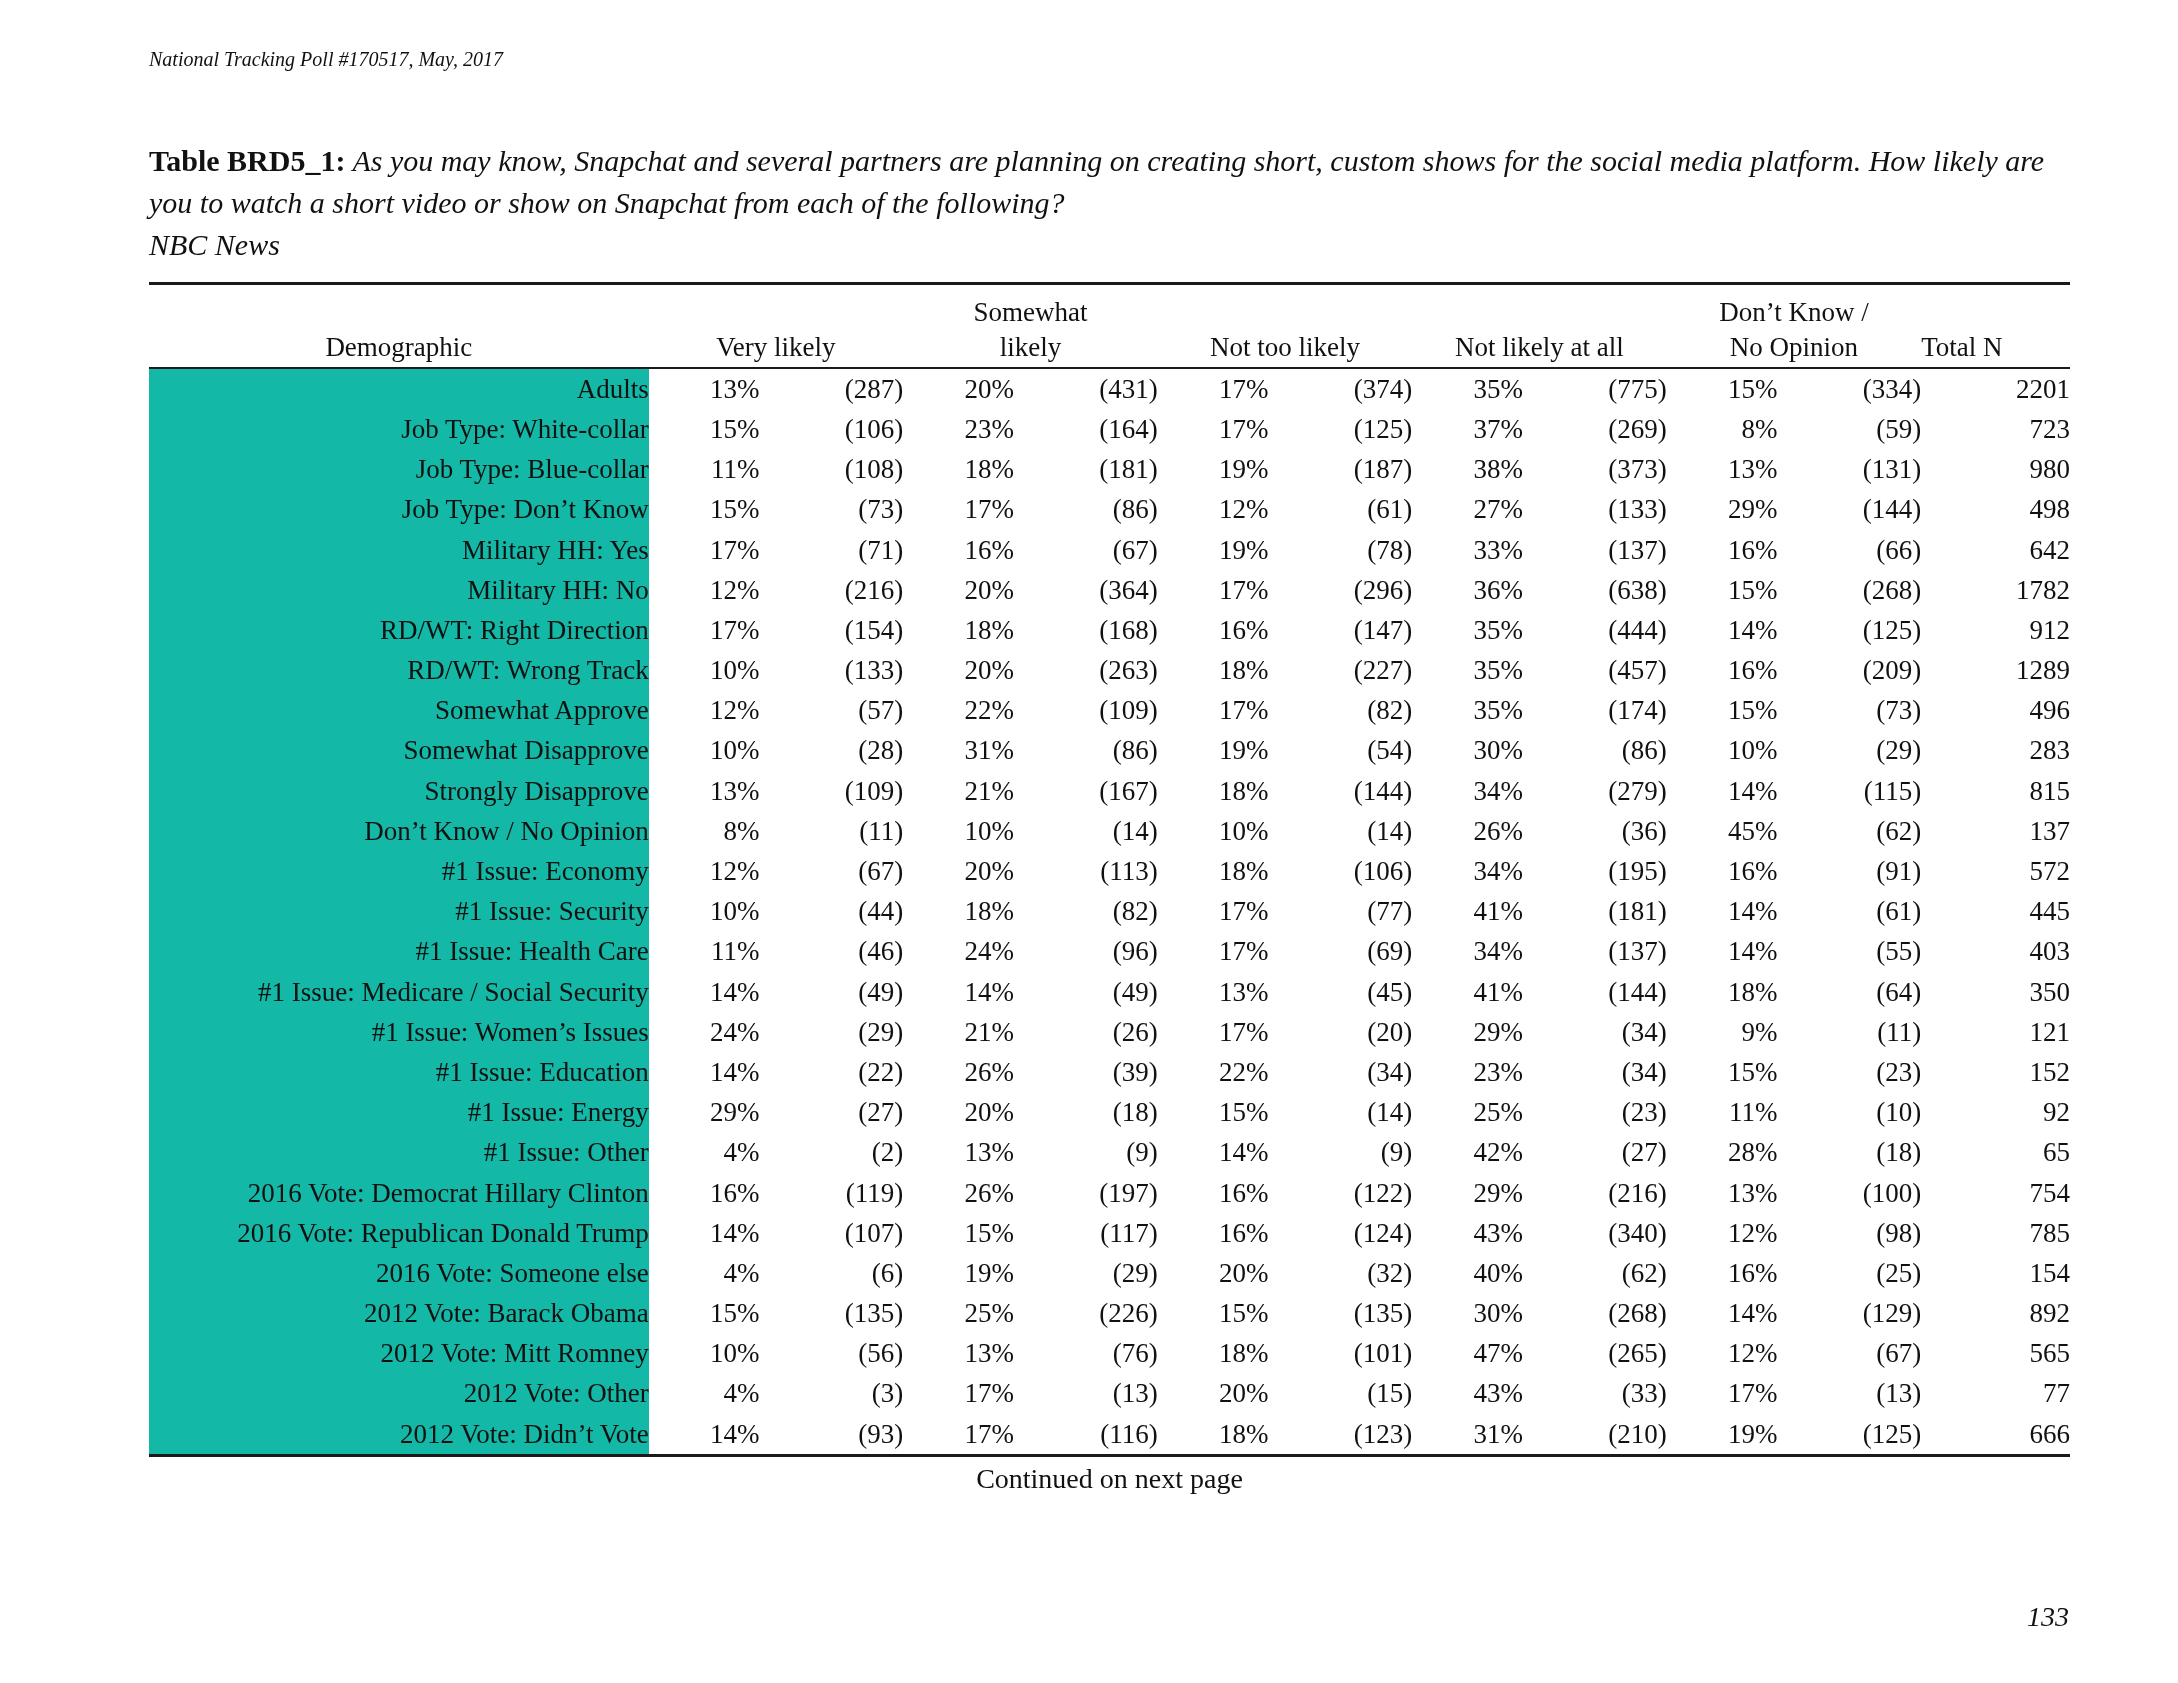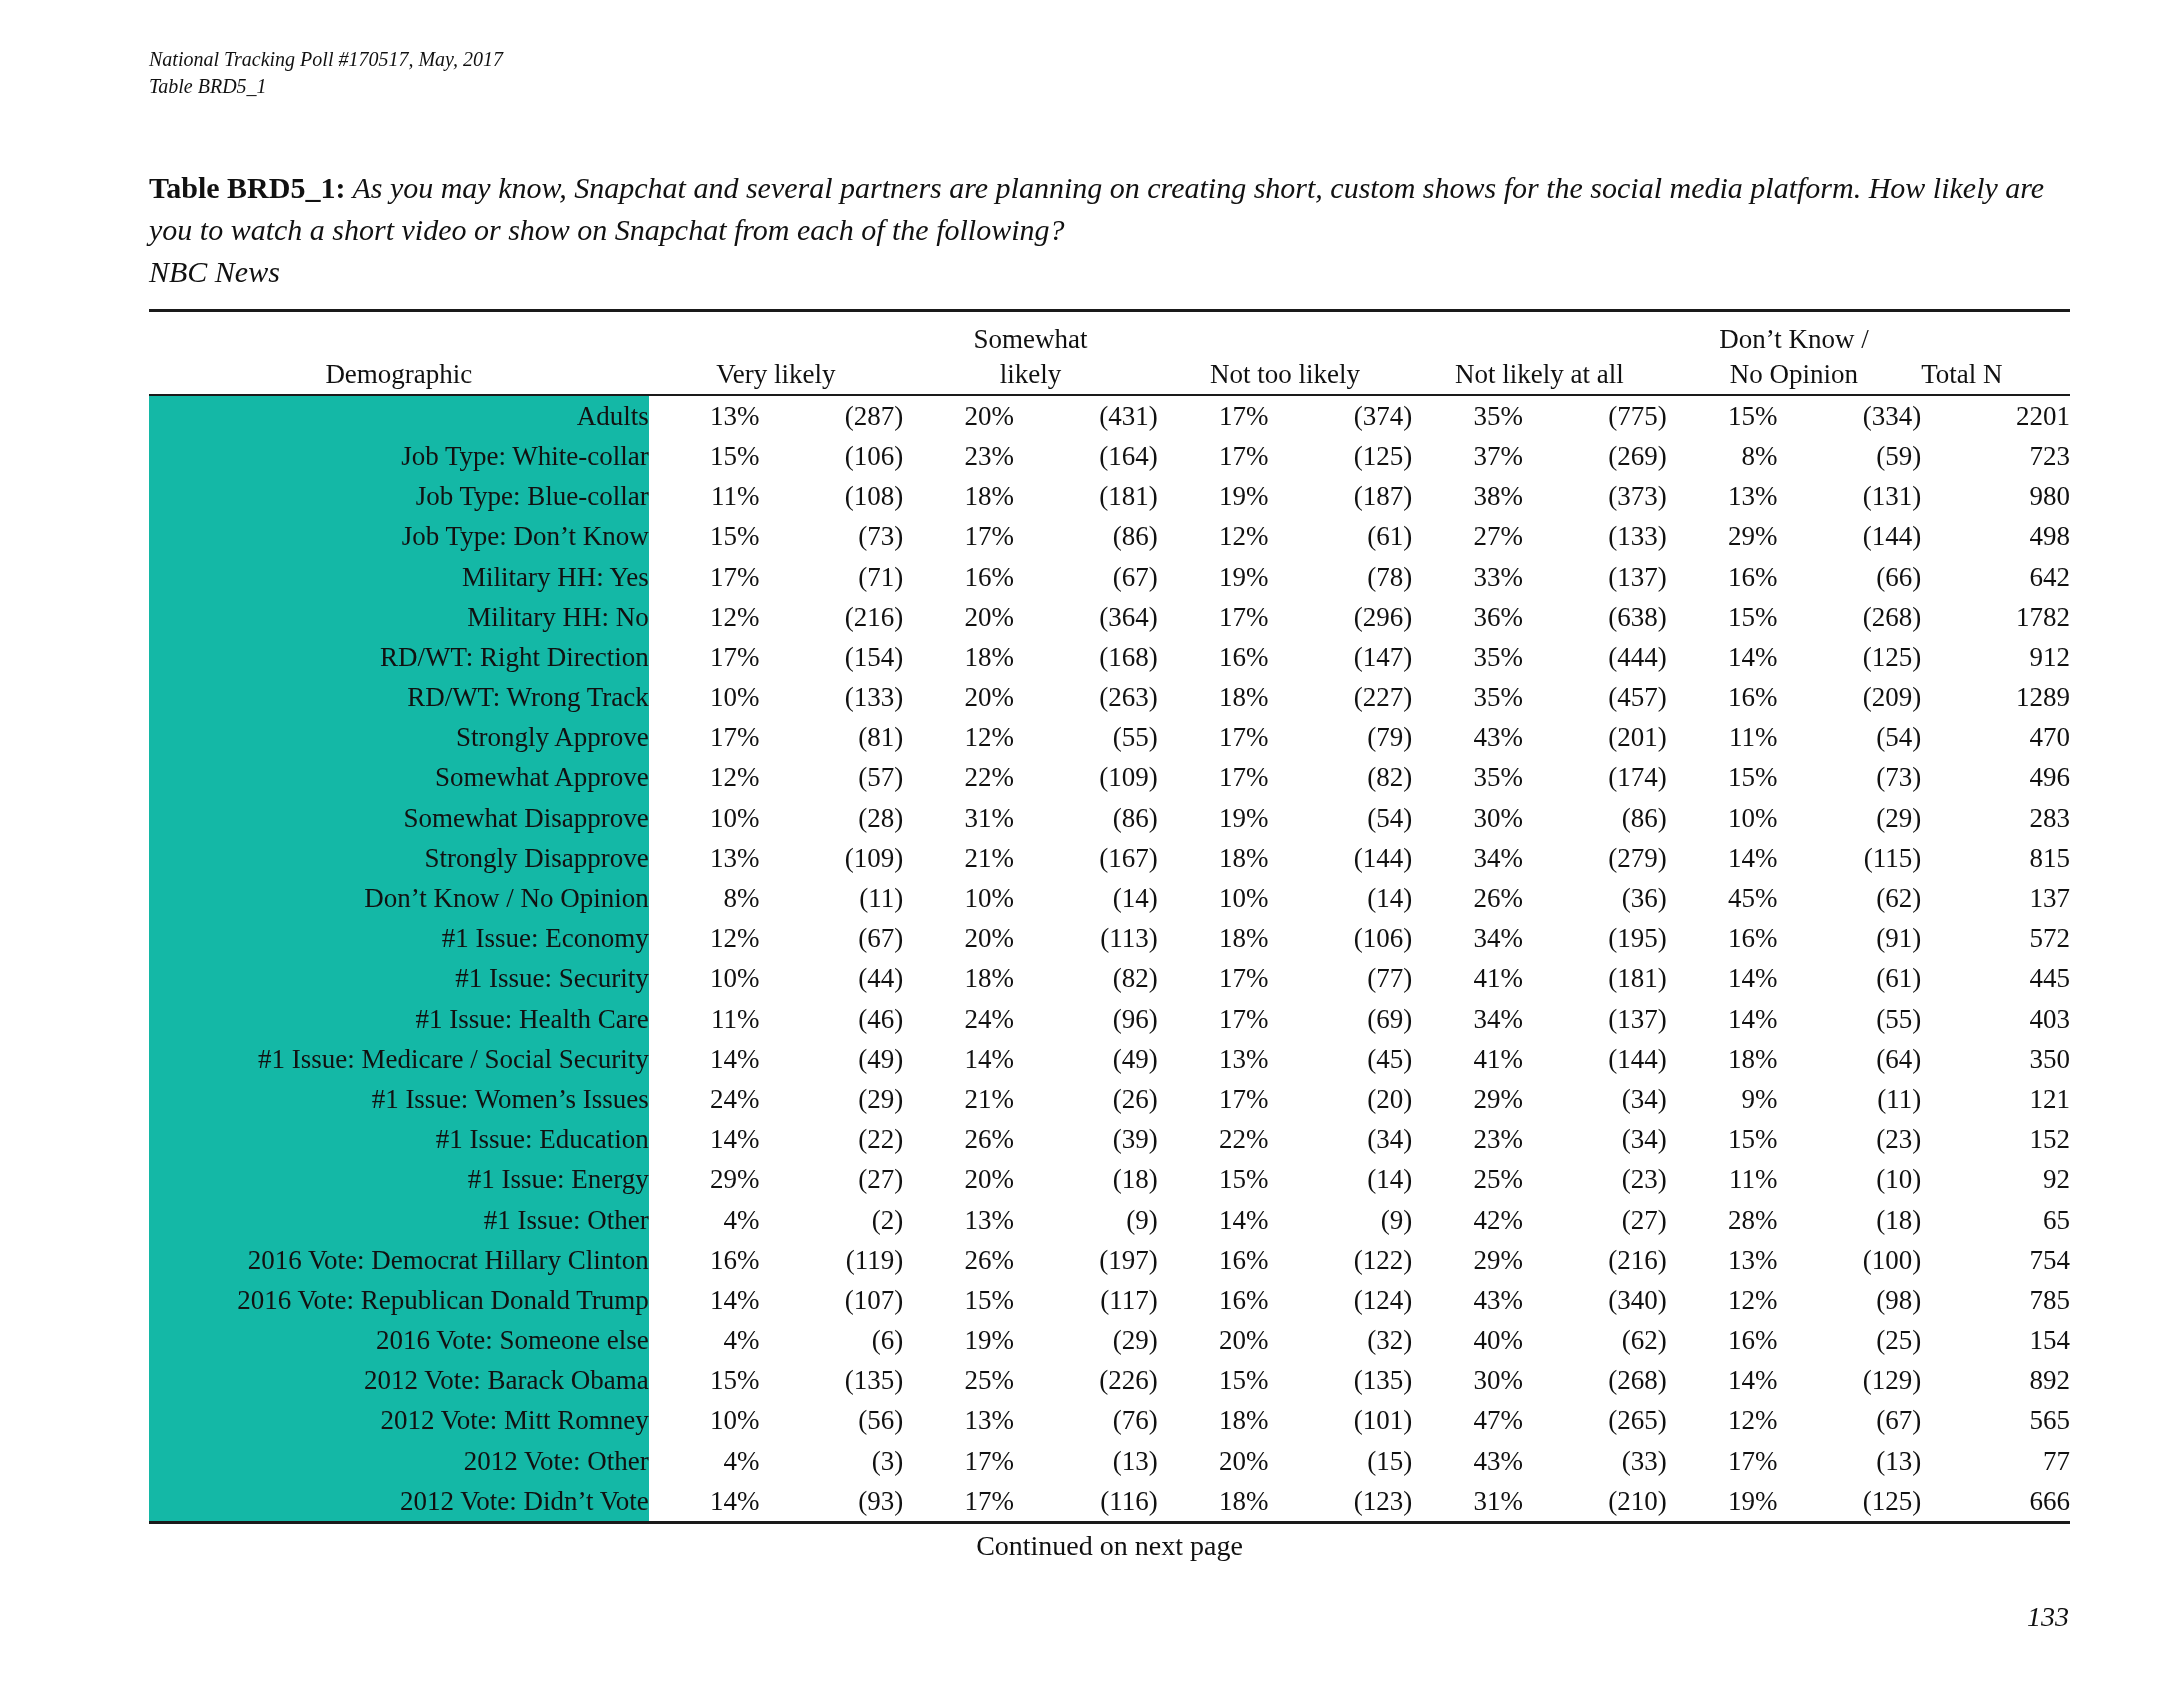--- a/index.html
+++ b/index.html
@@ -76,21 +76,20 @@
     font-size:28px;
   }
 </style>
 </head>
 <body>
 
 <div class="page">
 
   <div class="doc-header">
     <div>National Tracking Poll #170517, May, 2017</div>
-    <div>Table BRD5_1</div>
   </div>
 
   <div class="title-block">
     <span class="title-label">Table BRD5_1:</span><span class="title-text"> As you may know, Snapchat and several partners are planning on creating short, custom shows for the social media platform.  How likely are you to watch a short video or show on Snapchat from each of the following?</span>
   </div>
   <div class="subtitle">NBC News</div>
 
   <table class="poll">
     <colgroup>
       <col style="width:500px">
@@ -226,34 +225,20 @@
           <td class="num">(263)</td>
           <td class="pct">18%</td>
           <td class="num">(227)</td>
           <td class="pct">35%</td>
           <td class="num">(457)</td>
           <td class="pct">16%</td>
           <td class="num">(209)</td>
           <td class="total">1289</td>
         </tr>
         <tr>
-          <td class="demo">Strongly Approve</td>
-          <td class="pct">17%</td>
-          <td class="num">(81)</td>
-          <td class="pct">12%</td>
-          <td class="num">(55)</td>
-          <td class="pct">17%</td>
-          <td class="num">(79)</td>
-          <td class="pct">43%</td>
-          <td class="num">(201)</td>
-          <td class="pct">11%</td>
-          <td class="num">(54)</td>
-          <td class="total">470</td>
-        </tr>
-        <tr>
           <td class="demo">Somewhat Approve</td>
           <td class="pct">12%</td>
           <td class="num">(57)</td>
           <td class="pct">22%</td>
           <td class="num">(109)</td>
           <td class="pct">17%</td>
           <td class="num">(82)</td>
           <td class="pct">35%</td>
           <td class="num">(174)</td>
           <td class="pct">15%</td>

